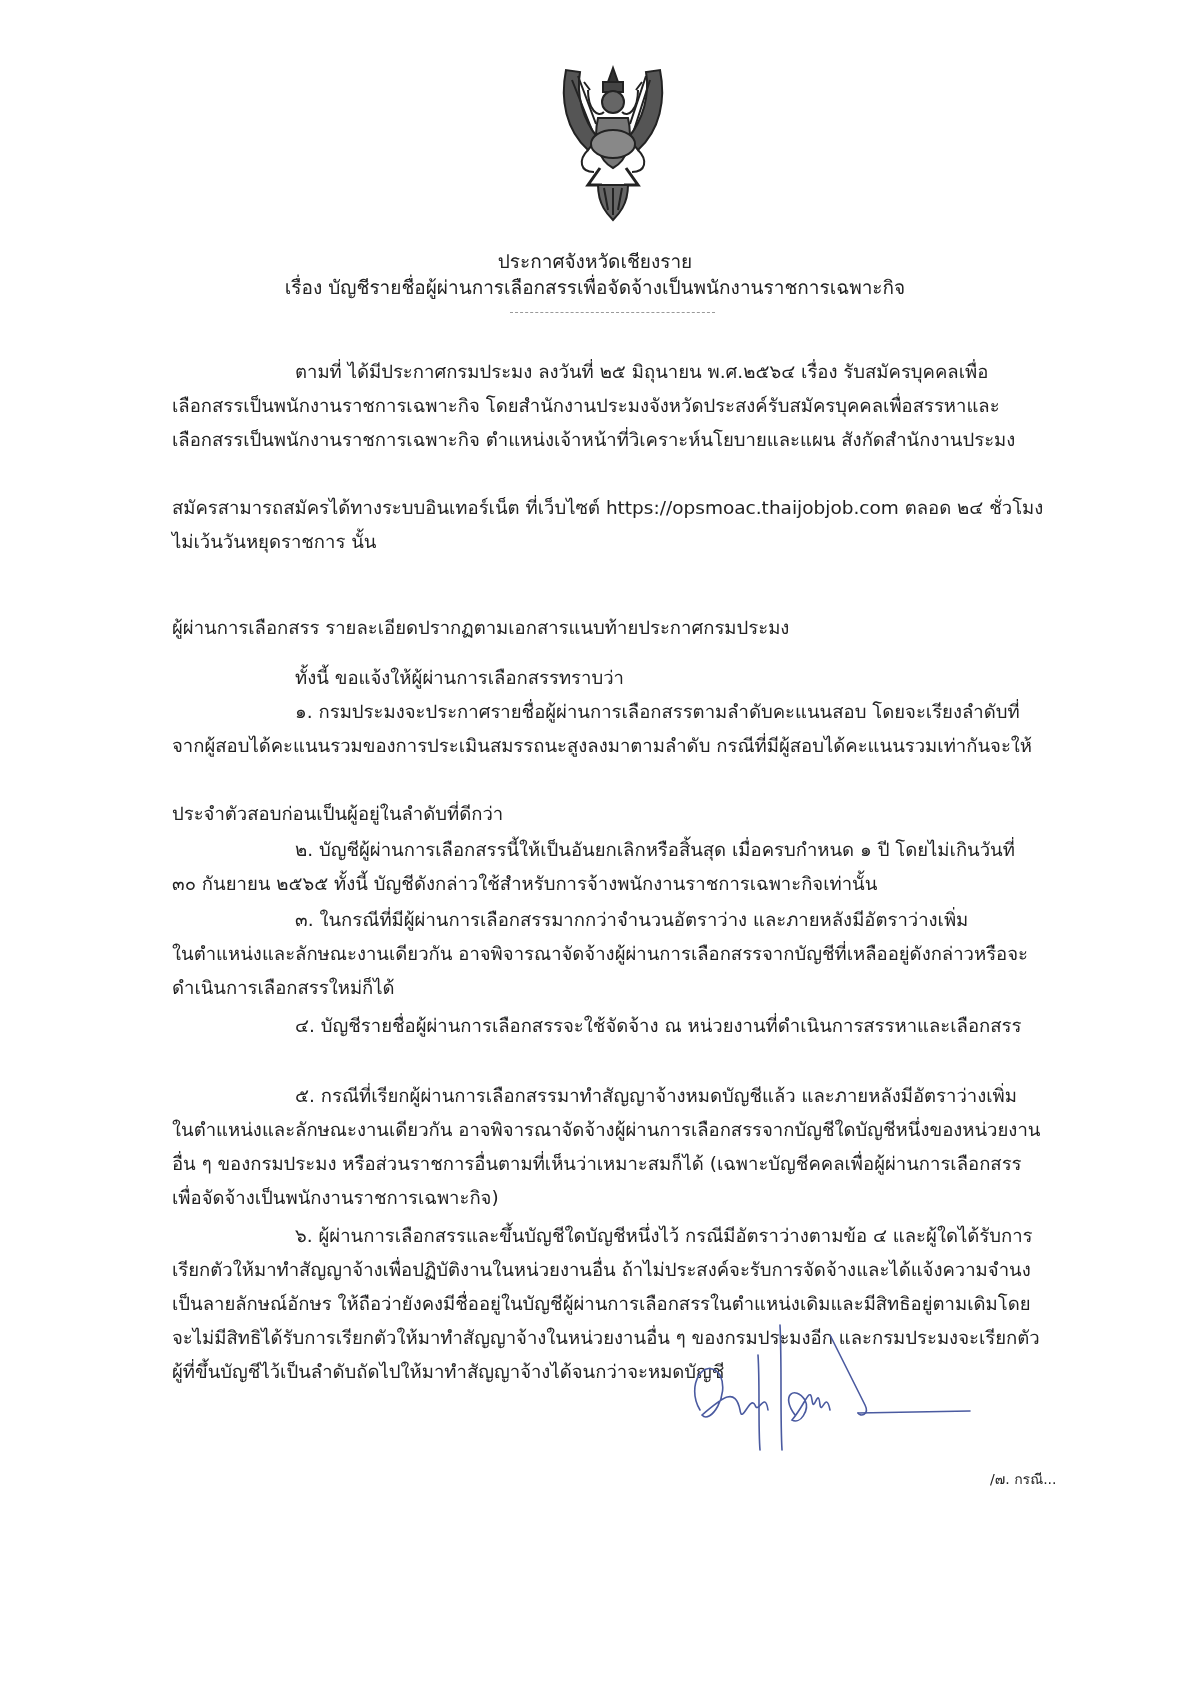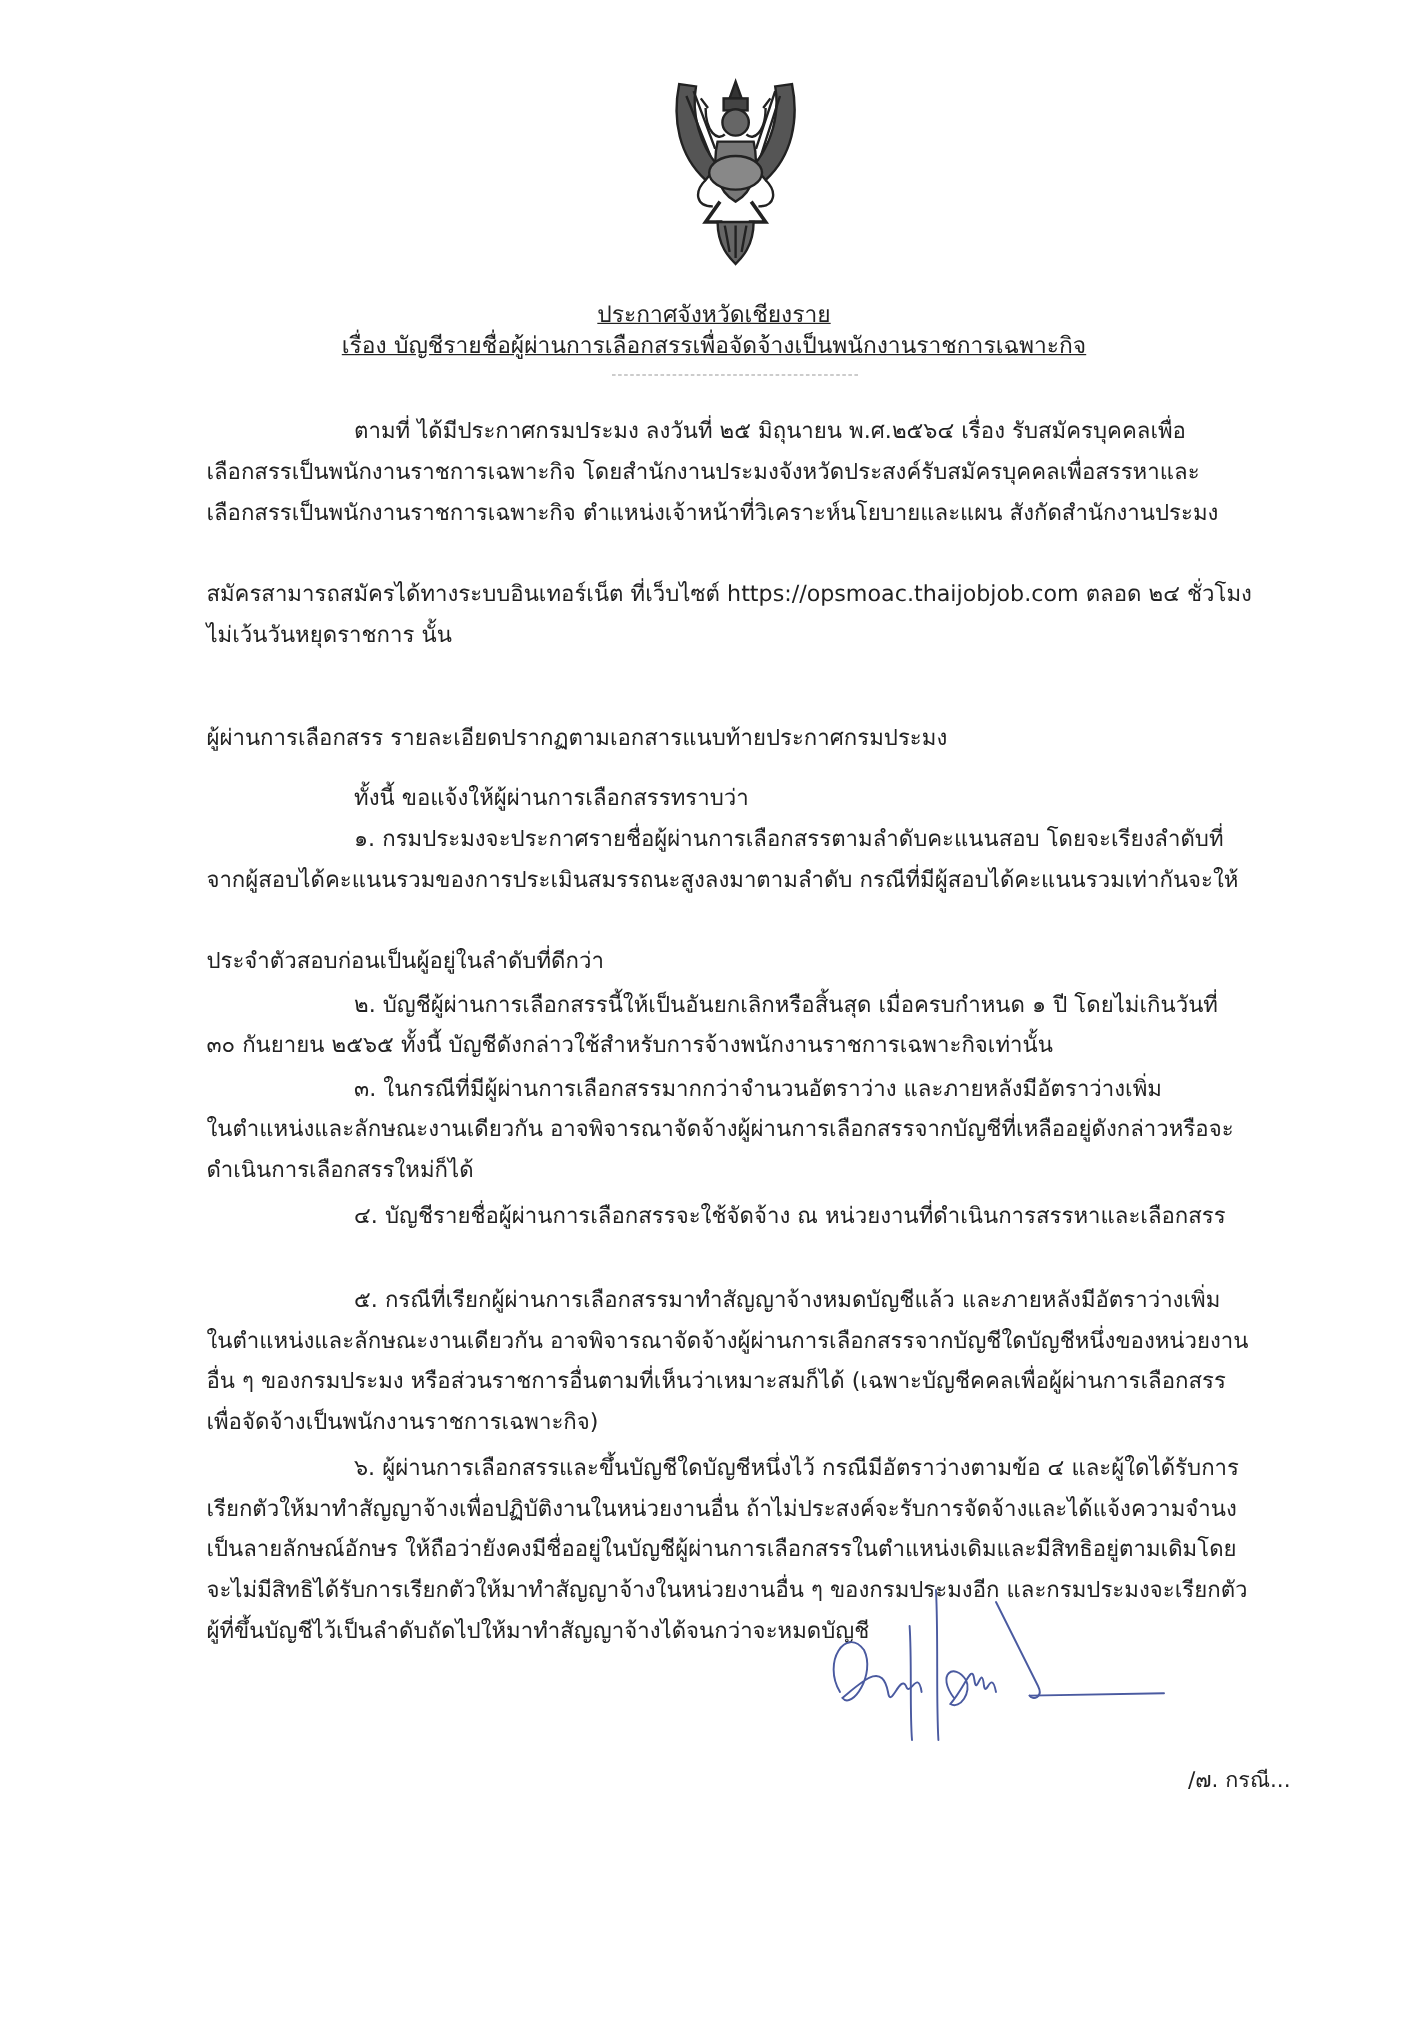--- a/index.html
+++ b/index.html
@@ -5,36 +5,37 @@
     html, body { margin: 0; padding: 0; background: #ffffff; }
     body { width: 1190px; height: 1684px; position: relative; overflow: hidden; }
     .page {
       position: absolute; left: 0; top: 0; width: 1190px; height: 1684px;
       background: #ffffff; color: #222222;
       font-family: "DejaVu Sans", "Liberation Sans", sans-serif;
     }
     .emblem { position: absolute; left: 558px; top: 60px; width: 110px; height: 165px; }
     .title-line {
       position: absolute; left: 0; width: 1190px; text-align: center;
-      font-size: 19px; color: #222; text-decoration: underline;
+      font-size: 19px; color: #222;
     }
     .t1 { top: 246px; }
     .t2 { top: 272px; }
     .dash {
       position: absolute; left: 510px; top: 312px; width: 205px; height: 0;
       border-top: 1px dashed #999;
     }
     .line {
       position: absolute; left: 172px; width: 880px;
       font-size: 18.5px; line-height: 24px; white-space: nowrap; color: #222;
       letter-spacing: 0px;
+      margin-top: 12px;
     }
     .indent { left: 295px; }
     .footer-next {
-      position: absolute; left: 990px; top: 1468px; font-size: 18px; color: #222;
+      position: absolute; left: 990px; top: 1468px; font-size: 14px; color: #222;
     }
     .signature { position: absolute; left: 680px; top: 1315px; width: 310px; height: 140px; }
   </style>
 </head>
 <body>
 
 <div class="page">
 
   <svg class="emblem" viewBox="0 0 110 165">
     <g fill="none" stroke="#222" stroke-width="2">

